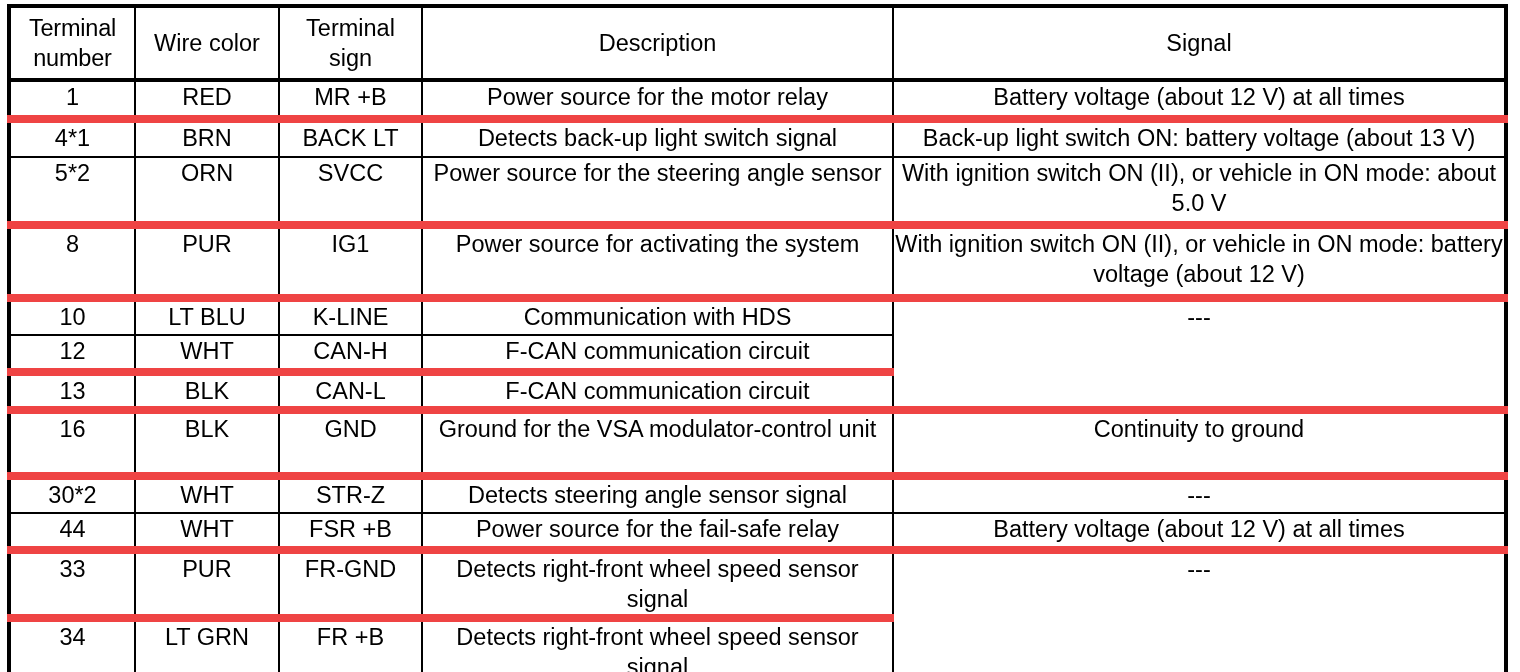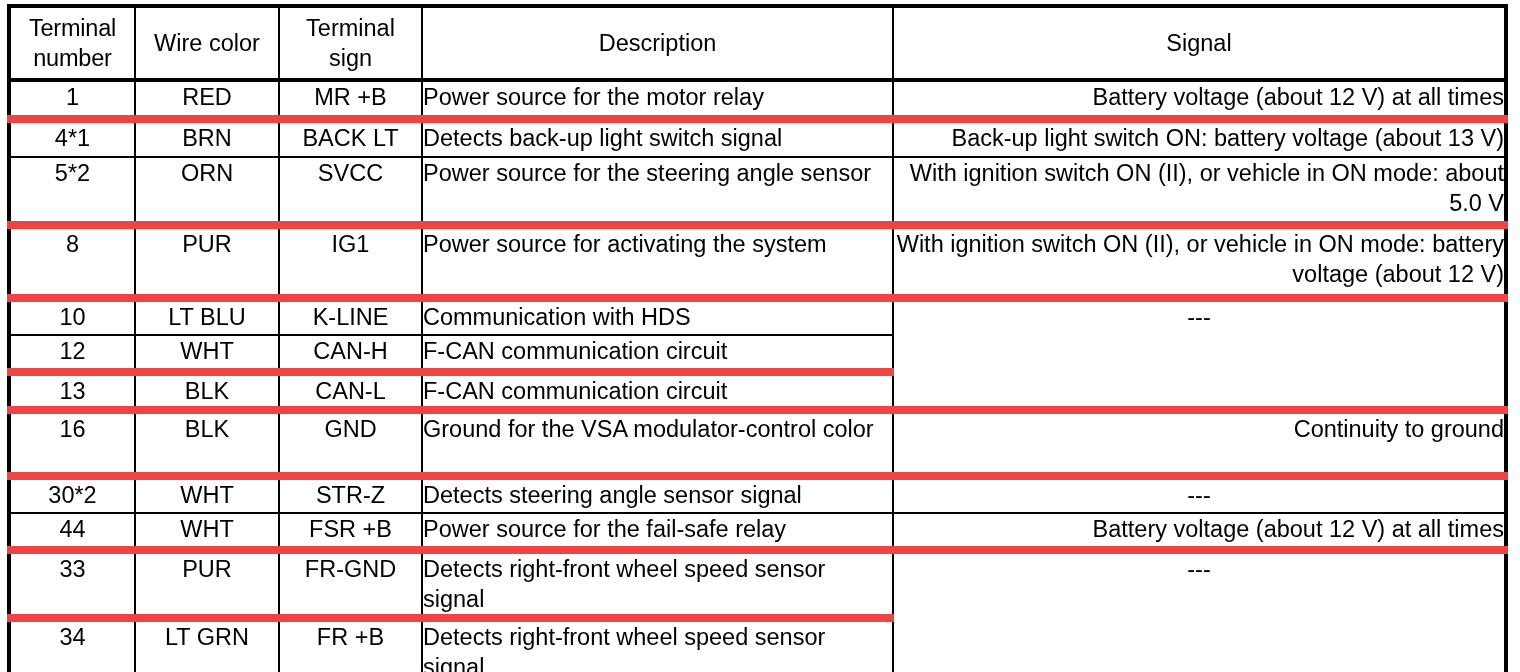--- a/index.html
+++ b/index.html
@@ -72,25 +72,25 @@
   
   .sig-col { border-left: 4px solid #000; }
 
   
   td.num, td.wire, td.sign {
     text-align: center;
     vertical-align: top;
     padding-top: 3px;
   }
   td.desc {
-    text-align: left;
+    text-align: center;
     padding: 3px 2px 0 5px;
   }
   td.signal {
-    text-align: right;
+    text-align: center;
     padding: 3px 2px 0 5px;
   }
   td.signal.dash {
     text-align: center;
     padding-left: 0;
   }
 
   
   tr.sep-top > td { border-top: 8px solid #ef4444; }
 
@@ -193,21 +193,21 @@
         <td class="num">13</td>
         <td class="wire">BLK</td>
         <td class="sign">CAN-L</td>
         <td class="desc">F-CAN communication circuit</td>
       </tr>
 
       <tr class="sep-top" style="height:66px;">
         <td class="num">16</td>
         <td class="wire">BLK</td>
         <td class="sign">GND</td>
-        <td class="desc">Ground for the VSA modulator-control color</td>
+        <td class="desc">Ground for the VSA modulator-control unit</td>
         <td class="signal sig-col">Continuity to ground</td>
       </tr>
 
       <tr class="sep-top" style="height:37px;">
         <td class="num">30*2</td>
         <td class="wire">WHT</td>
         <td class="sign">STR-Z</td>
         <td class="desc">Detects steering angle sensor signal</td>
         <td class="signal dash sig-col">
           <span class="dash-mark">---</span>

